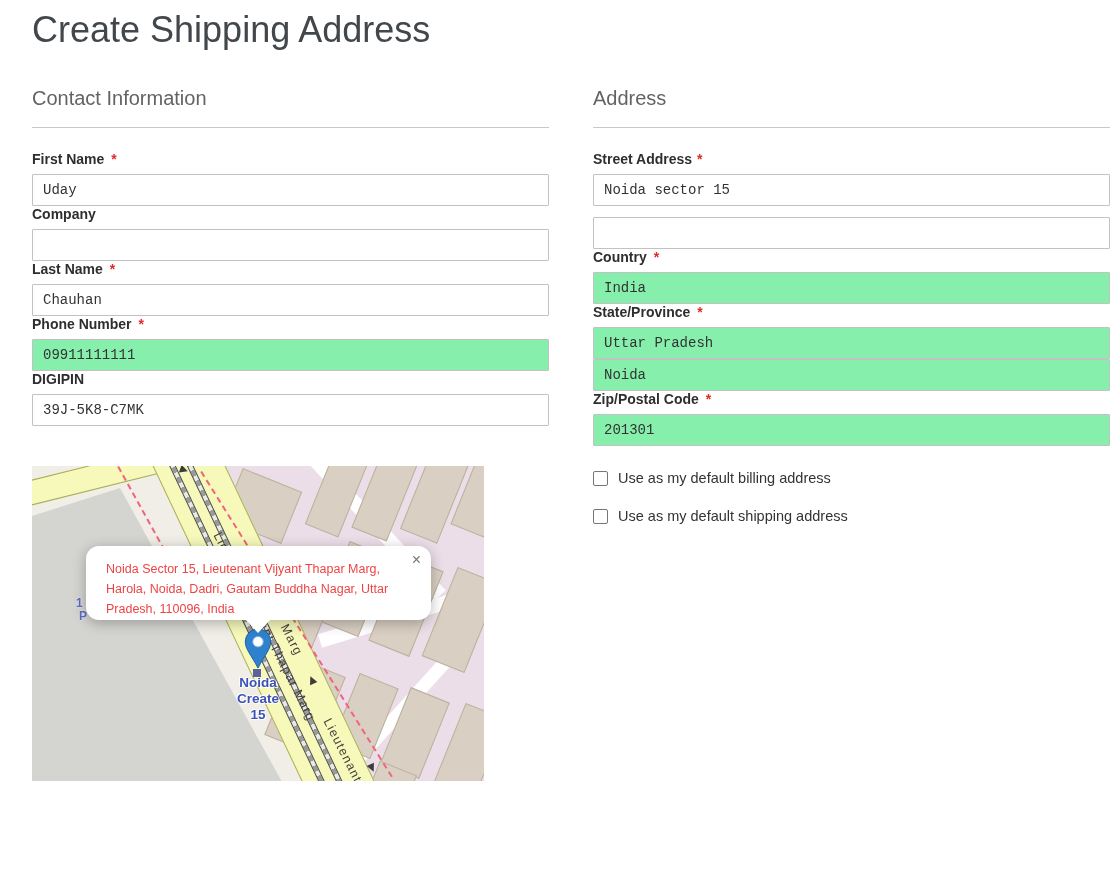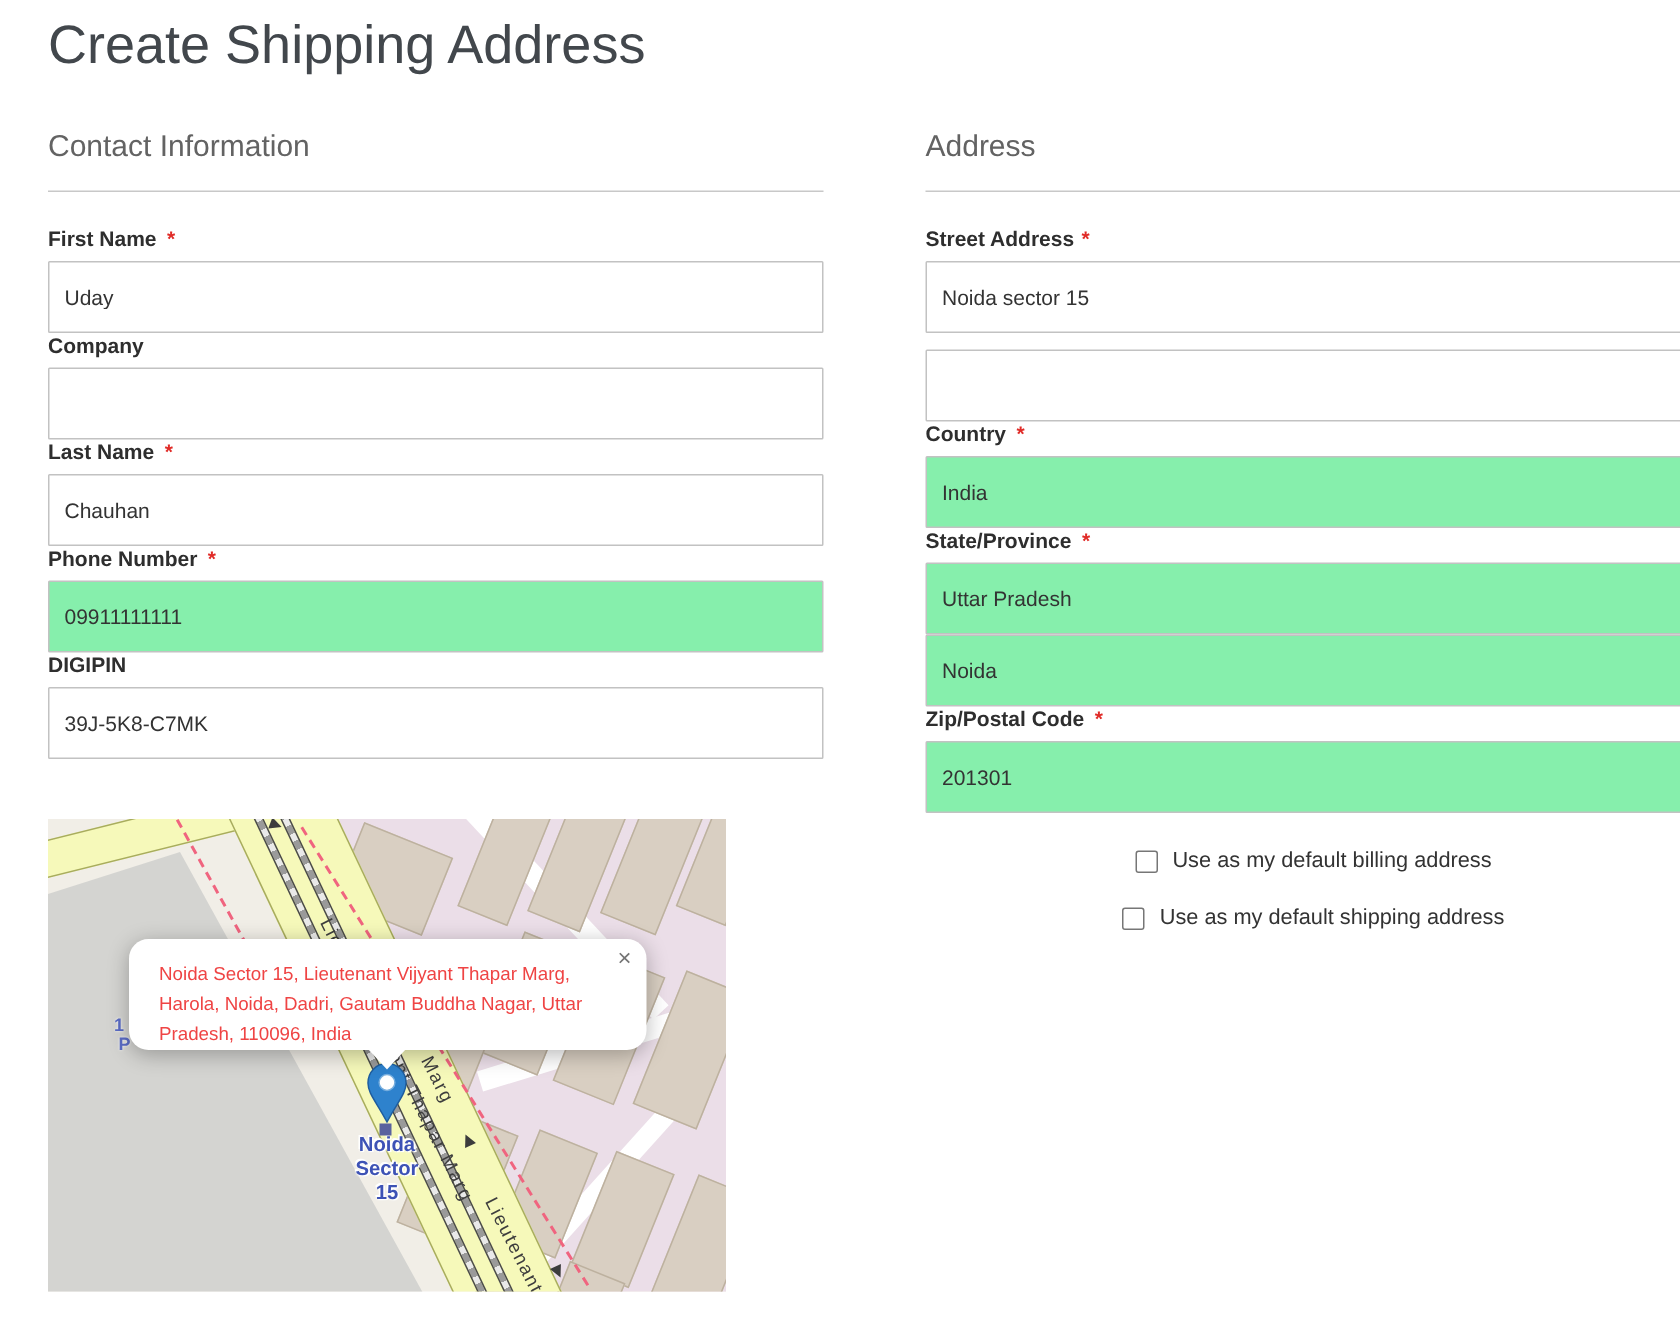--- a/index.html
+++ b/index.html
@@ -1,32 +1,32 @@
 <!DOCTYPE html>
 <html><head>
 <meta charset="utf-8">
 <style>
   * { box-sizing: border-box; margin: 0; padding: 0; }
   html,body { width:1120px; height:880px; overflow:hidden; background:#fff;
     font-family:"Liberation Sans","DejaVu Sans",sans-serif; color:#333; }
   .page { padding:0 32px; }
   h1.page-title { font-size:36px; font-weight:300; color:#42474c; margin-top:9px; letter-spacing:0; }
-  .columns { display:flex; gap:68px; margin-top:36px; }
+  .columns { display:flex; gap:44px; margin-top:36px; }
   .col { width:517px; flex:0 0 517px; }
   h2.section-heading { font-size:20px; font-weight:300; color:#636363;
     padding-bottom:17px; border-bottom:1px solid #c8c8c8; margin-bottom:23px; }
   .field { }
   .field-label { display:block; font-size:14px; font-weight:700; color:#2e2e2e; margin-bottom:7px; }
   .req { color:#e02b27; margin-left:7px; font-weight:700; }
-  .inp { display:block; width:100%; height:48px; border:1px solid #c2c2c2; border-radius:1px;
+  .inp { display:block; width:100%; height:32px; border:1px solid #c2c2c2; border-radius:1px;
     padding:0 10px; font-size:14px; color:#333; background:#fff;
-    font-family:Liberation Sans, sans-serif; }
+    font-family:Liberation Mono, monospace; }
   .inp.autofill { background:#86efac; }
   .inp + .inp { margin-top:11px; }
-  .chk-row { display:flex; align-items:center; margin-top:24px; cursor:pointer;justify-content:center; }
+  .chk-row { display:flex; align-items:center; margin-top:24px; cursor:pointer; }
   .chk-row + .chk-row { margin-top:22px; }
   .chk { appearance:none; -webkit-appearance:none; width:15px; height:15px; border:1px solid #767676;
     border-radius:2px; background:#fff; margin-right:10px; flex:0 0 15px; }
   .chk-label { font-size:14.5px; color:#333; }
 
   
   .map { position:relative; width:452px; height:315px; margin-top:40px; overflow:hidden;
     background:#f1eee7; cursor:grab; }
   .map-gray { position:absolute; left:0; top:0; width:452px; height:316px; background:#d4d4d1;
     clip-path:polygon(0 50px, 88px 22px, 250px 316px, 0 316px); z-index:1; }
@@ -150,21 +150,21 @@
 
         <div class="road-label rl-top">Lieutenant Vijyant Thapar Marg</div>
         <div class="road-label rl-mid">Thapar Marg</div>
         <div class="road-label rl-bot">Lieutenant Vijyant Thapar Marg</div>
 
         <div class="frag f1">1</div>
         <div class="frag f2">P</div>
 
         <div class="place-label">
           <div>Noida</div>
-          <div>Sector</div>
+          <div>Create</div>
           <div>15</div>
         </div>
 
         <div class="poi-dot"></div>
 
         <svg class="marker" viewBox="0 0 28 42">
           <path d="M14 1 C6.6 1 1 6.9 1 14.3 C1 21.6 6.8 27.2 14 41 C21.2 27.2 27 21.6 27 14.3 C27 6.9 21.4 1 14 1 Z" fill="#2e82cd" stroke="#1f5d9e" stroke-width="1"></path>
           <circle cx="14" cy="14" r="5.4" fill="#ffffff" stroke="#77aede" stroke-width="1"></circle>
         </svg>
 

